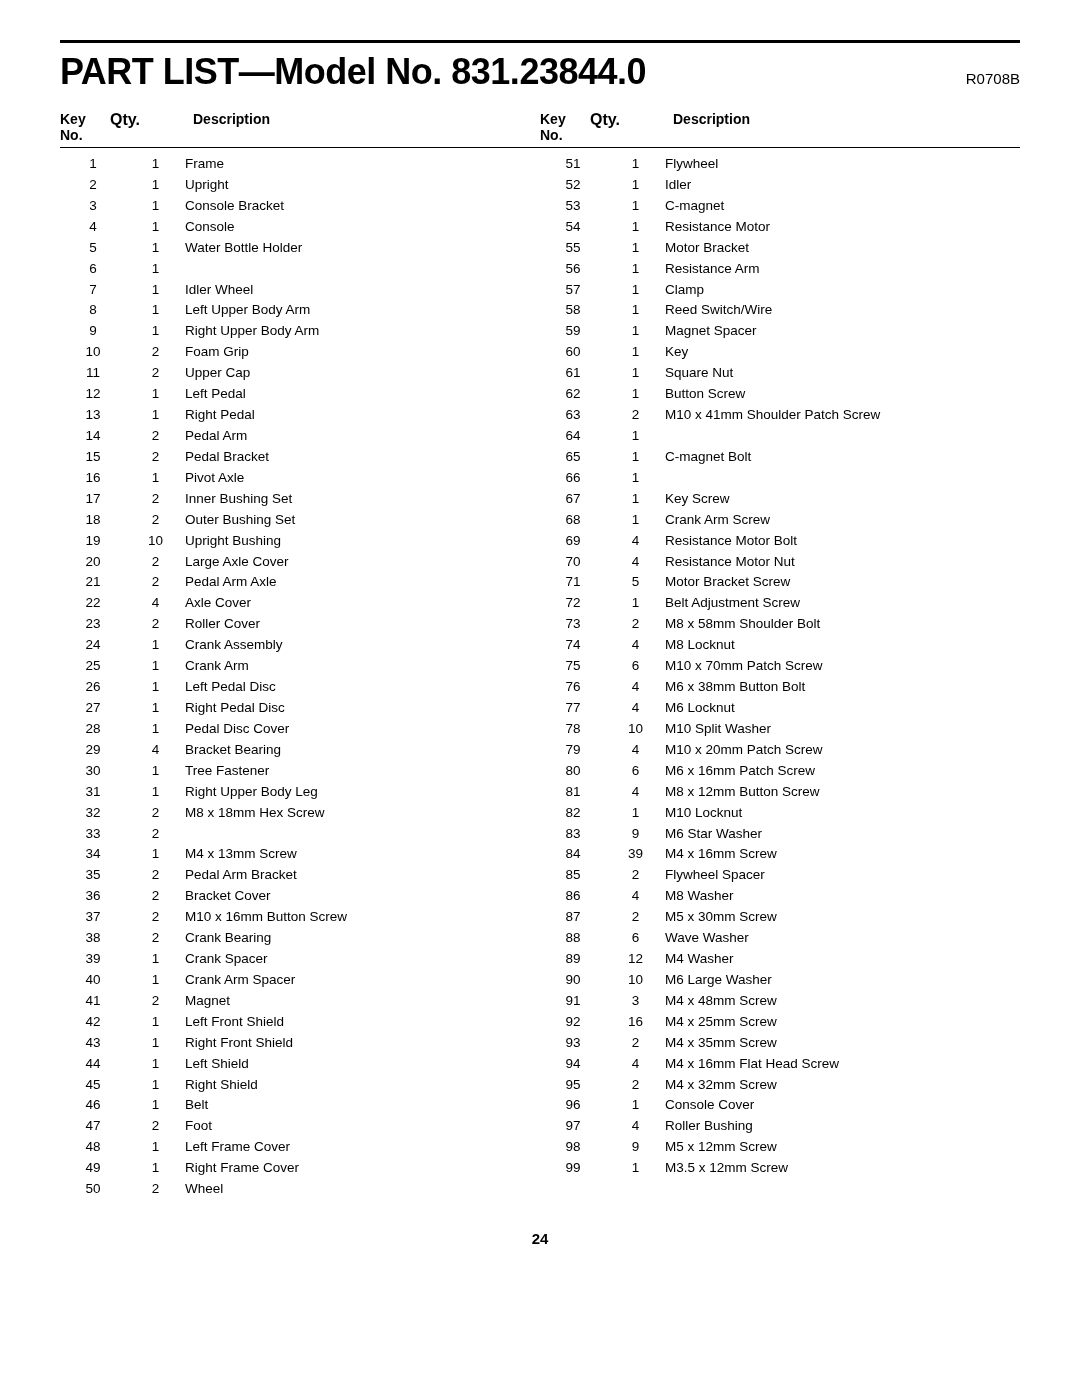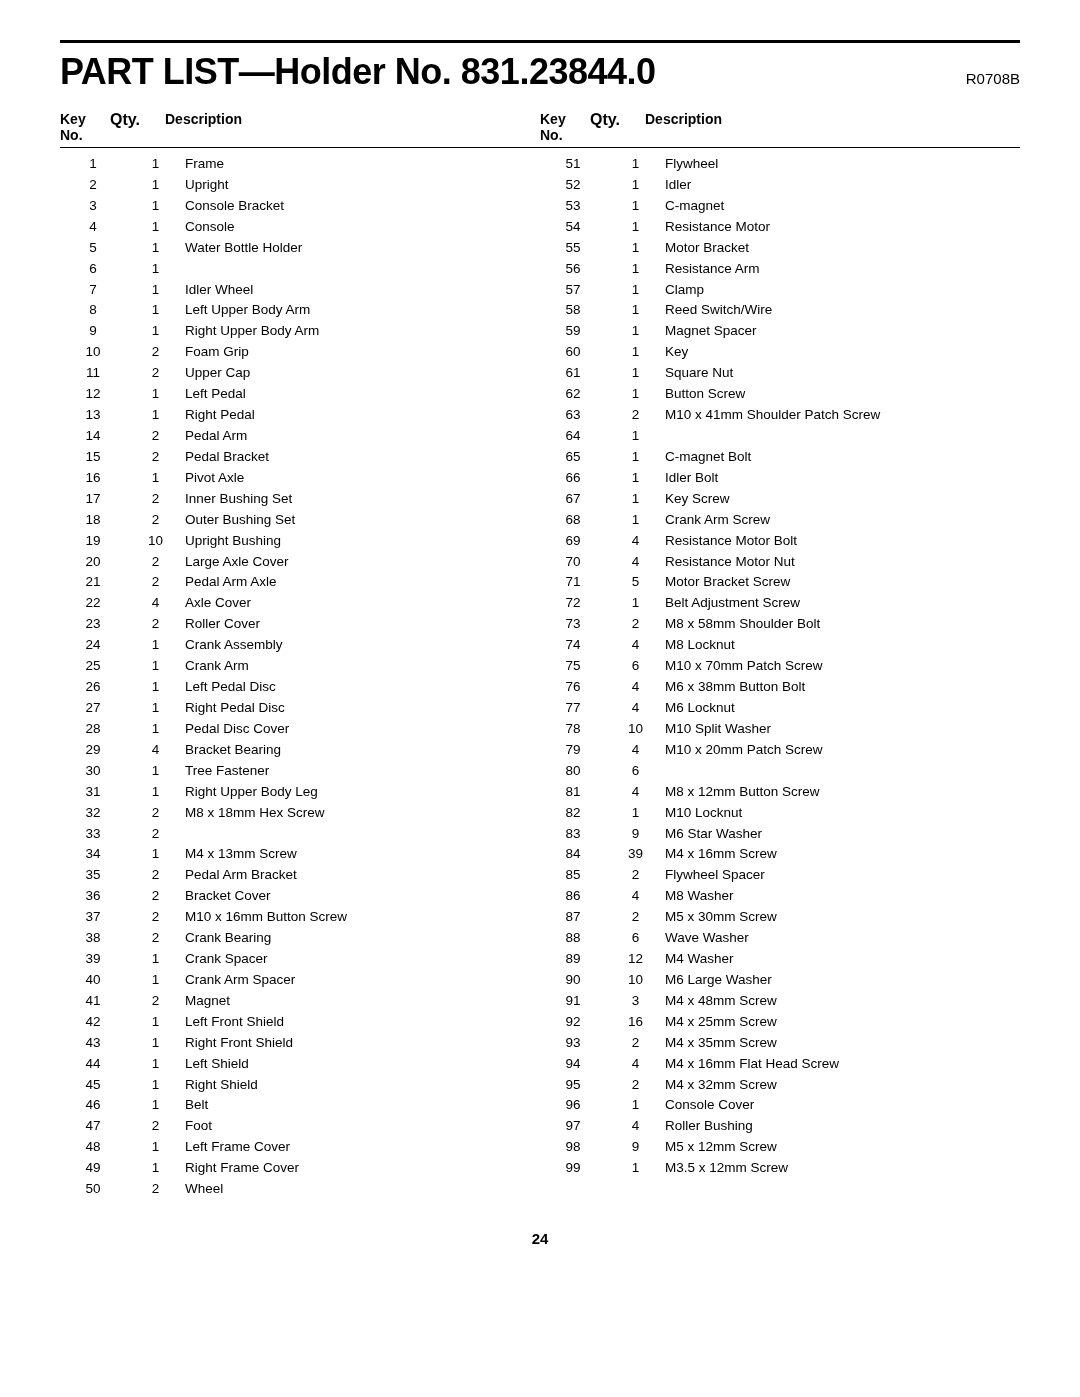--- a/index.html
+++ b/index.html
@@ -55,20 +55,21 @@
     }
     .hdr-qty {
       width: 55px;
       font-weight: 700;
       font-size: 16px;
     }
     .hdr-desc {
       flex: 1;
       font-weight: 700;
       font-size: 14px;
+      margin-left: 28px;
     }
     .parts-table {
       display: flex;
       gap: 0;
     }
     .parts-col {
       width: 50%;
     }
     .part-row {
       display: flex;
@@ -96,21 +97,21 @@
       font-size: 15px;
       font-weight: bold;
     }
   </style>
 </head>
 <body>
 
 <div class="top-border"></div>
 
 <div class="title-row">
-  <span class="main-title">PART LIST—Holder No. 831.23844.0</span>
+  <span class="main-title">PART LIST—Model No. 831.23844.0</span>
   <span class="model-code">R0708B</span>
 </div>
 
 <div class="header-row">
   <div class="col-left">
     <span class="hdr-keyno">Key No.</span>
     <span class="hdr-qty">Qty.</span>
     <span class="hdr-desc">Description</span>
   </div>
   <div class="col-right">
@@ -442,21 +443,20 @@
       <span class="cell-qty">1</span>
     </div>
       <div class="part-row">
       <span class="cell-keyno">65</span>
       <span class="cell-qty">1</span>
       <span class="cell-desc">C-magnet Bolt</span>
     </div>
       <div class="part-row">
       <span class="cell-keyno">66</span>
       <span class="cell-qty">1</span>
-      <span class="cell-desc">Idler Bolt</span>
     </div>
       <div class="part-row">
       <span class="cell-keyno">67</span>
       <span class="cell-qty">1</span>
       <span class="cell-desc">Key Screw</span>
     </div>
       <div class="part-row">
       <span class="cell-keyno">68</span>
       <span class="cell-qty">1</span>
       <span class="cell-desc">Crank Arm Screw</span>
@@ -512,20 +512,21 @@
       <span class="cell-desc">M10 Split Washer</span>
     </div>
       <div class="part-row">
       <span class="cell-keyno">79</span>
       <span class="cell-qty">4</span>
       <span class="cell-desc">M10 x 20mm Patch Screw</span>
     </div>
       <div class="part-row">
       <span class="cell-keyno">80</span>
       <span class="cell-qty">6</span>
+      <span class="cell-desc">M6 x 16mm Patch Screw</span>
     </div>
       <div class="part-row">
       <span class="cell-keyno">81</span>
       <span class="cell-qty">4</span>
       <span class="cell-desc">M8 x 12mm Button Screw</span>
     </div>
       <div class="part-row">
       <span class="cell-keyno">82</span>
       <span class="cell-qty">1</span>
       <span class="cell-desc">M10 Locknut</span>

